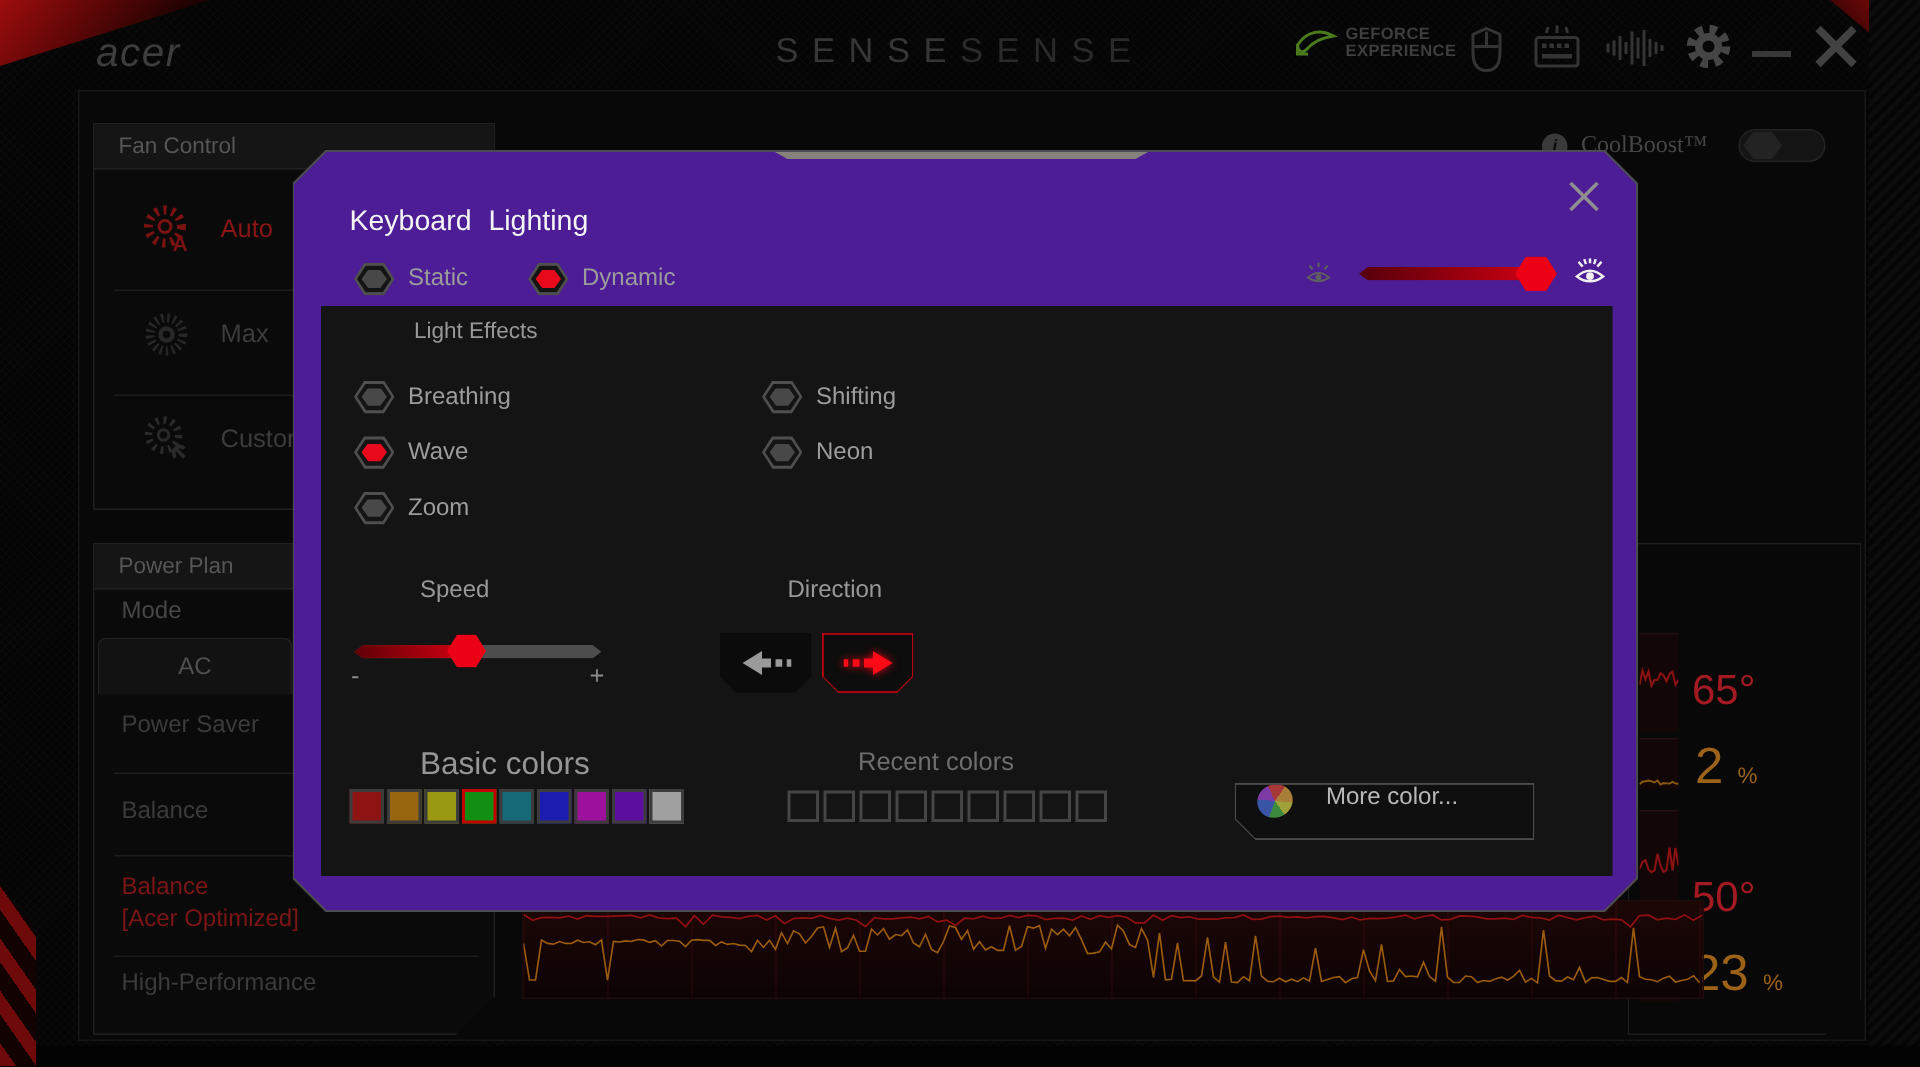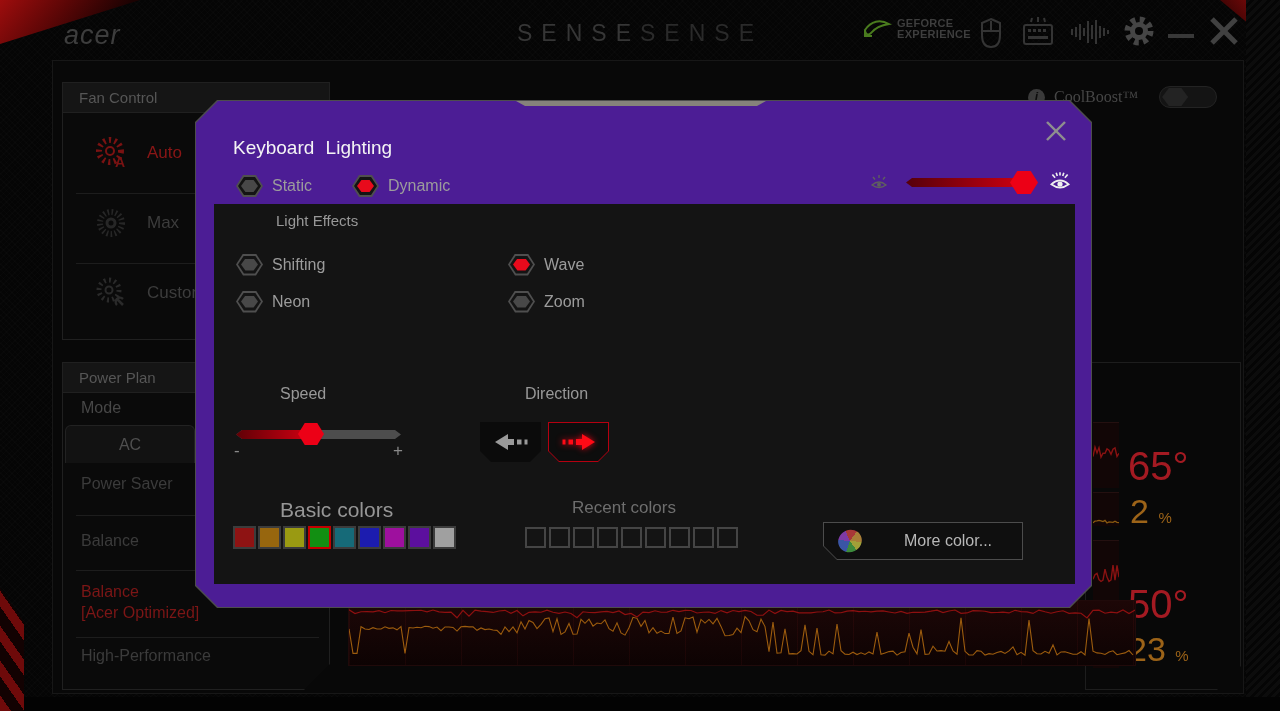--- a/index.html
+++ b/index.html
@@ -60,21 +60,21 @@
     font-size:12px; font-weight:700; display:flex; align-items:center; justify-content:center; font-style:italic; }
   .cb-label { font-size:16px; color:#464646;font-family:Liberation Serif, serif; }
   .cb-toggle { position:relative; width:58px; height:22px; margin-left:12px; background:#141414;
     border:1px solid #232323; border-radius:11px; }
   .cb-knob { position:absolute; left:2px; top:1px; width:26px; height:18px; background:#232323;
     clip-path:polygon(26% 0,74% 0,100% 50%,74% 100%,26% 100%,0 50%); }
 
   .sensor-panel { left:1085px; top:362px; width:156px; height:328px; border:1px solid #1d1d1d;
     clip-path:polygon(0 0,100% 0,100% calc(100% - 24px),calc(100% - 24px) 100%,0 100%); }
   .mini-graph { position:absolute; background:#120606; border-top:1px solid #241010; }
-  .temp-val { position:absolute; font-size:40px; color:#a31a22; }
+  .temp-val { position:absolute; font-size:28px; color:#a31a22; }
   .usage-val { position:absolute; font-size:34px; color:#9c6318; }
   .usage-unit { font-size:15px; }
 
   .bottom-graph { left:348px; top:600px; width:788px; height:66px;
     background:linear-gradient(#1d0707,#0d0303);
     background-image:repeating-linear-gradient(90deg, rgba(255,50,50,0.055) 0 1px, transparent 1px 56px),
       linear-gradient(#1d0707,#0d0303); border:1px solid #200a0a; }
   .bottom-graph svg, .mini-graph svg { display:block; width:100%; height:100%; }
 
   
@@ -135,21 +135,21 @@
   .swatch-row { position:absolute; left:19px; top:322px; display:flex; gap:2px; }
   .swatch { width:23px; height:23px; border:2px solid #3c3c3c; cursor:pointer; }
   .swatch.selected { border-color:#c40000; }
   .recent-row { position:absolute; left:311px; top:323px; display:flex; gap:3px; }
   .recent-swatch { width:21px; height:21px; border:2px solid #454545; background:transparent; cursor:pointer; }
 
   .more-color-btn { position:absolute; left:609px; top:318px; width:200px; height:38px; background:#4c4c4c;
     clip-path:polygon(0 0,100% 0,100% 100%,14px 100%,0 calc(100% - 14px)); cursor:pointer; }
   .more-color-btn .inner { position:absolute; inset:1px; background:#0f0f0f;
     clip-path:polygon(0 0,100% 0,100% 100%,13px 100%,0 calc(100% - 13px));
-    display:flex; align-items:center; gap:42px; padding-left:14px; }
+    display:flex; align-items:flex-start; gap:22px; padding-left:14px; }
   .color-wheel { width:24px; height:22px; border-radius:50%;
     background:conic-gradient(#a83838 0 60deg,#a87e38 60deg 120deg,#a0a038 120deg 170deg,#3c8a3c 170deg 225deg,#3a55a5 225deg 300deg,#7e3aa5 300deg 360deg);
     transform:rotate(-25deg); }
   .more-color-label { font-size:16px; color:#b8b8b8; }
 </style>
 </head>
 <body>
 
 <div id="app">
 
@@ -352,20 +352,24 @@
         </g>
         <circle cx="11" cy="13.8" r="2.4" fill="#efefef"></circle>
       </svg>
 
       <div class="dlg-panel">
         <div class="section-label" style="left:15px;top:8px">Light Effects</div>
 
         <div class="fx-grid">
           <div class="radio">
             <span class="radio-hex hex"></span>
+            <span class="radio-label">Breathing</span>
+          </div>
+          <div class="radio">
+            <span class="radio-hex hex"></span>
             <span class="radio-label">Shifting</span>
           </div>
           <div class="radio selected">
             <span class="radio-hex hex"></span>
             <span class="radio-label">Wave</span>
           </div>
           <div class="radio">
             <span class="radio-hex hex"></span>
             <span class="radio-label">Neon</span>
           </div>

